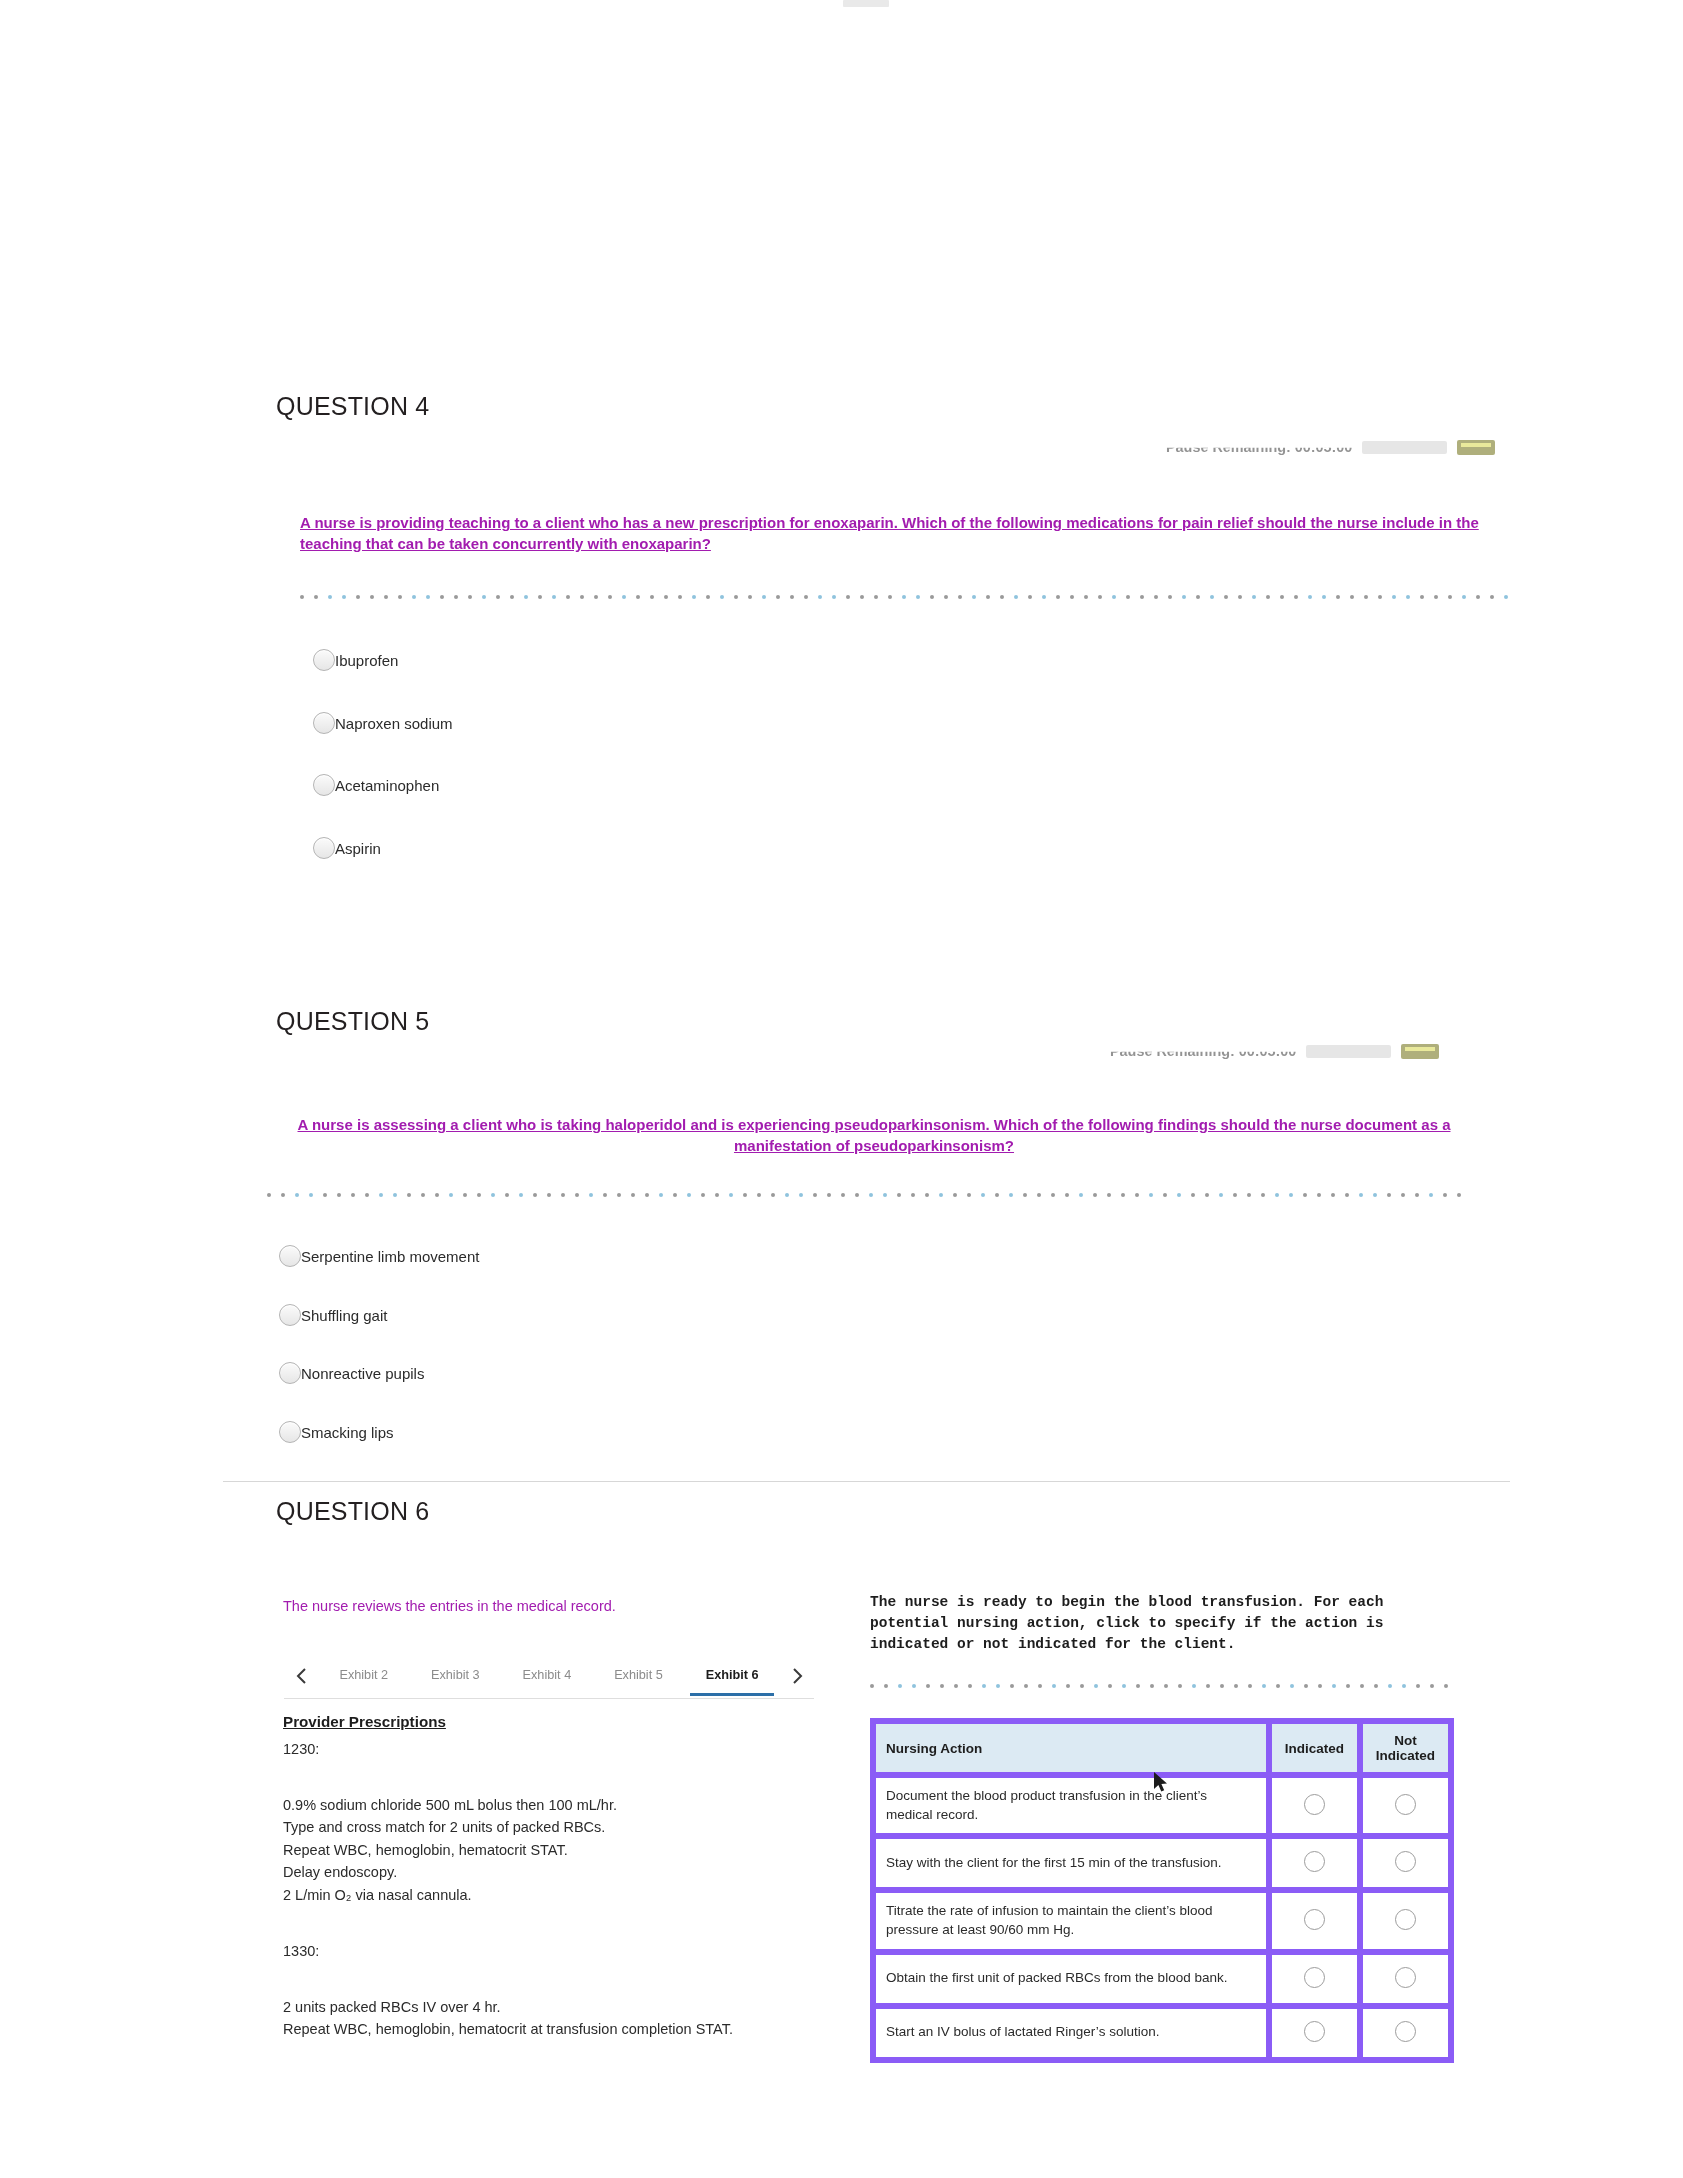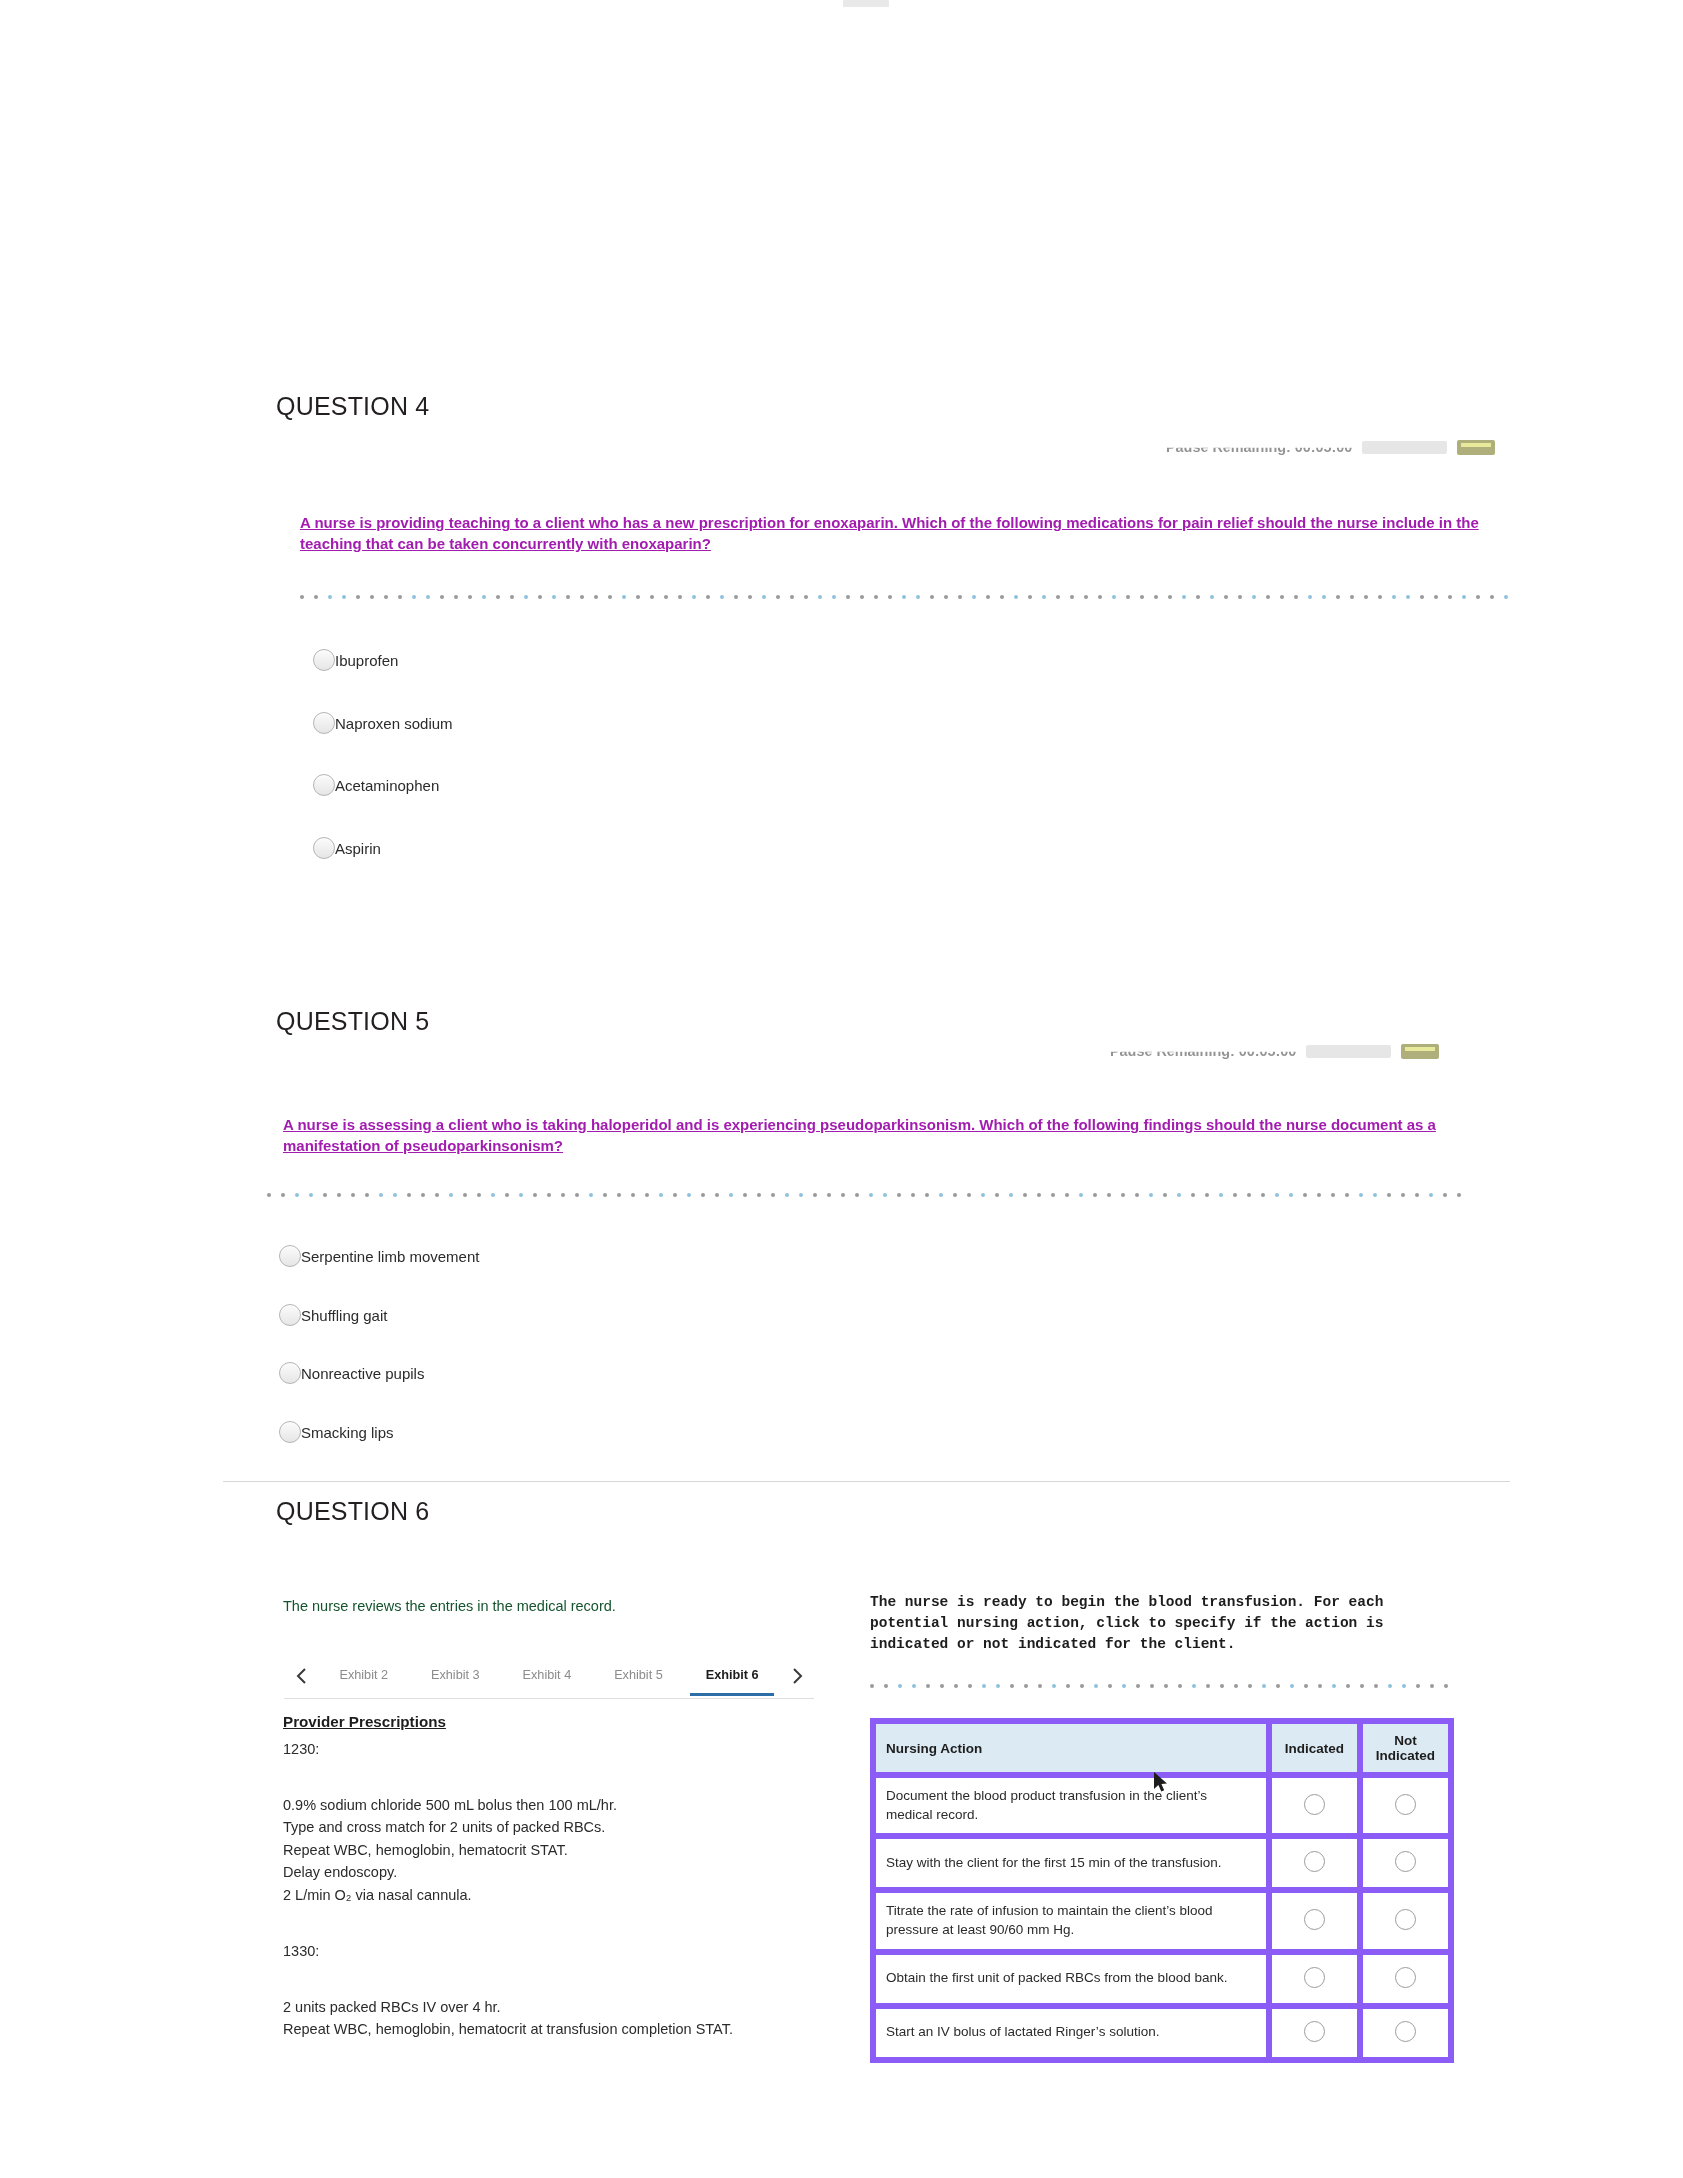--- a/index.html
+++ b/index.html
@@ -101,21 +101,21 @@
   .choice-label {
     font-size: 15px;
     color: #2b2b2b;
   }
 
   
   .q6-left-intro, .q6-right-intro {
     position: absolute;
     font-size: 14.5px;
     line-height: 1.45;
-    color: #14532d;
+    color: #a21caf;
   }
   .q6-right-intro { font-weight: 700; color: #1d1d1d; }
 
   .exhibit-bar {
     position: absolute;
     left: 255px; top: 1653px; width: 530px; height: 46px;
     display: flex; align-items: center;
     border-bottom: 1px solid #dedede;
   }
   .ex-arrow {
@@ -316,21 +316,21 @@
   </div>
 
   <div class="q-heading" style="left:247px; top:1007px;">QUESTION 5</div>
 
   <div class="timer" style="left:1081px; top:1043px;">
     <span class="timer-text">Pause Remaining: 00:05:00</span>
     <span class="timer-bar"></span>
     <span class="timer-badge"></span>
   </div>
 
-  <div class="stem" style="left:254px; top:1114px; width:1198px;">A nurse is assessing a client who is taking haloperidol and is experiencing pseudoparkinsonism. Which of the following findings should the nurse document as a manifestation of pseudoparkinsonism?</div>
+  <div class="stem" style="left:246px; top:1114px; width:1198px;text-align:center;">A nurse is assessing a client who is taking haloperidol and is experiencing pseudoparkinsonism. Which of the following findings should the nurse document as a manifestation of pseudoparkinsonism?</div>
 
   <div class="dots" id="dots5" style="left:238px; top:1192px; width:1199px;">
       <i class=""></i>
       <i class=""></i>
       <i class="b"></i>
       <i class="b"></i>
       <i class=""></i>
       <i class=""></i>
       <i class=""></i>
       <i class=""></i>

